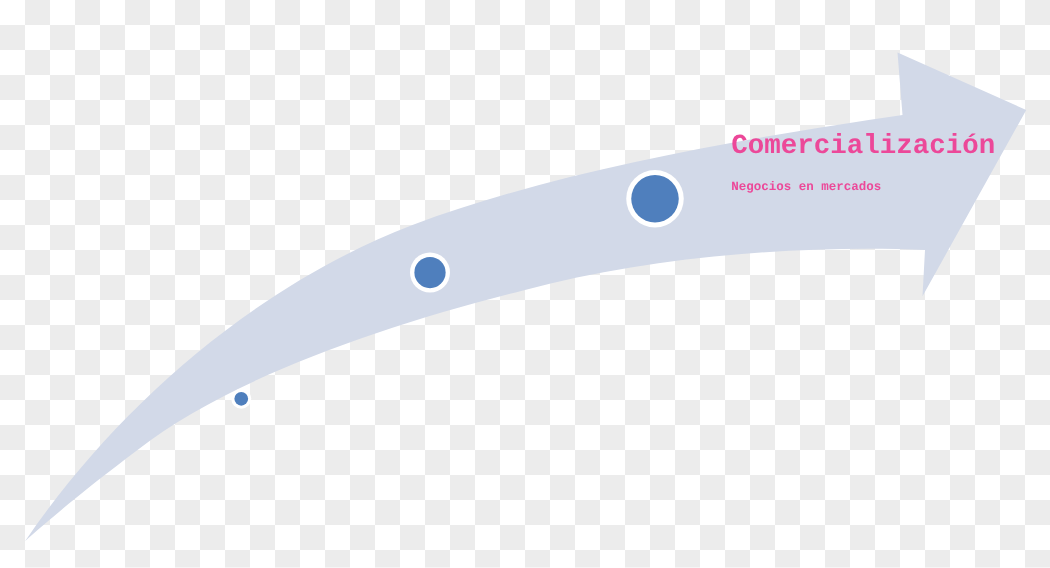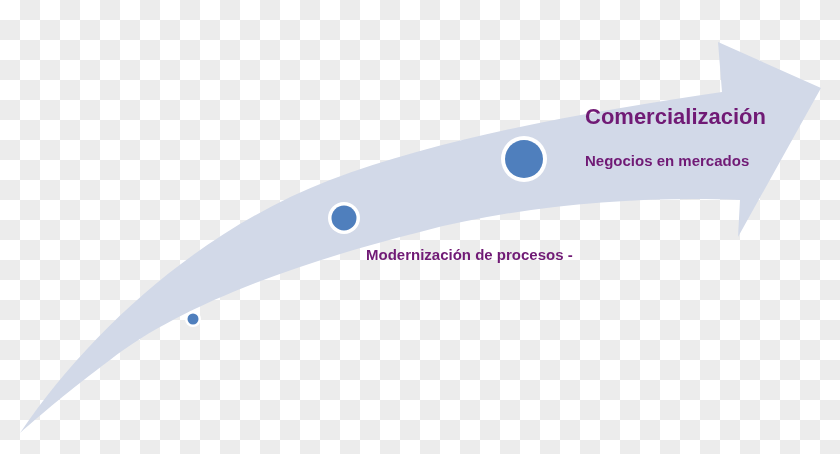--- a/index.html
+++ b/index.html
@@ -20,33 +20,34 @@
       background-size: 40px 40px;
       background-position: 0 0, 20px 20px;
     }
     svg.arrow {
       position: absolute;
       left: 0;
       top: 0;
     }
     .stage {
       position: absolute;
-      color: #701a75;
+      color: #ec4899;
+      font-family: Liberation Mono, monospace;
     }
     .stage .title {
       font-weight: bold;
       font-size: 22px;
       line-height: 26px;
       white-space: nowrap;
     }
     .stage .desc {
       font-weight: bold;
-      font-size: 15px;
+      font-size: 10px;
       line-height: 21px;
-      margin-top: 20px;
+      margin-top: 10px;
       white-space: nowrap;
     }
     .underline-squiggle {
       text-decoration: underline;
       text-decoration-color: #e06b6b;
       text-decoration-thickness: 1px;
       text-underline-offset: 3px;
     }
     #stage-produccion { left: 83px; top: 341px; }
     #stage-cosecha { left: 366px; top: 224px; }
@@ -78,21 +79,20 @@
     <circle cx="524" cy="159" r="23" fill="#ffffff"></circle>
     <circle cx="524" cy="159" r="19" fill="#4f7fbd"></circle>
   </g>
 </svg>
 
 <div class="stage" id="stage-produccion">
 </div>
 
 <div class="stage" id="stage-cosecha">
   <div class="desc">
-    <div>Modernización de procesos -</div>
   </div>
 </div>
 
 <div class="stage" id="stage-comercial">
   <div class="title">Comercialización</div>
   <div class="desc">
     <div>Negocios en mercados</div>
   </div>
 </div>
 

